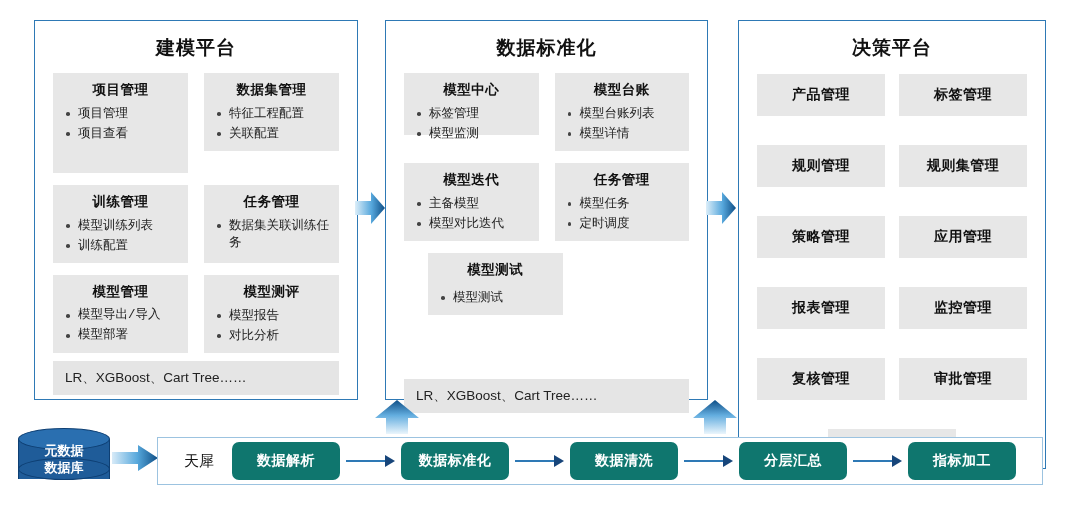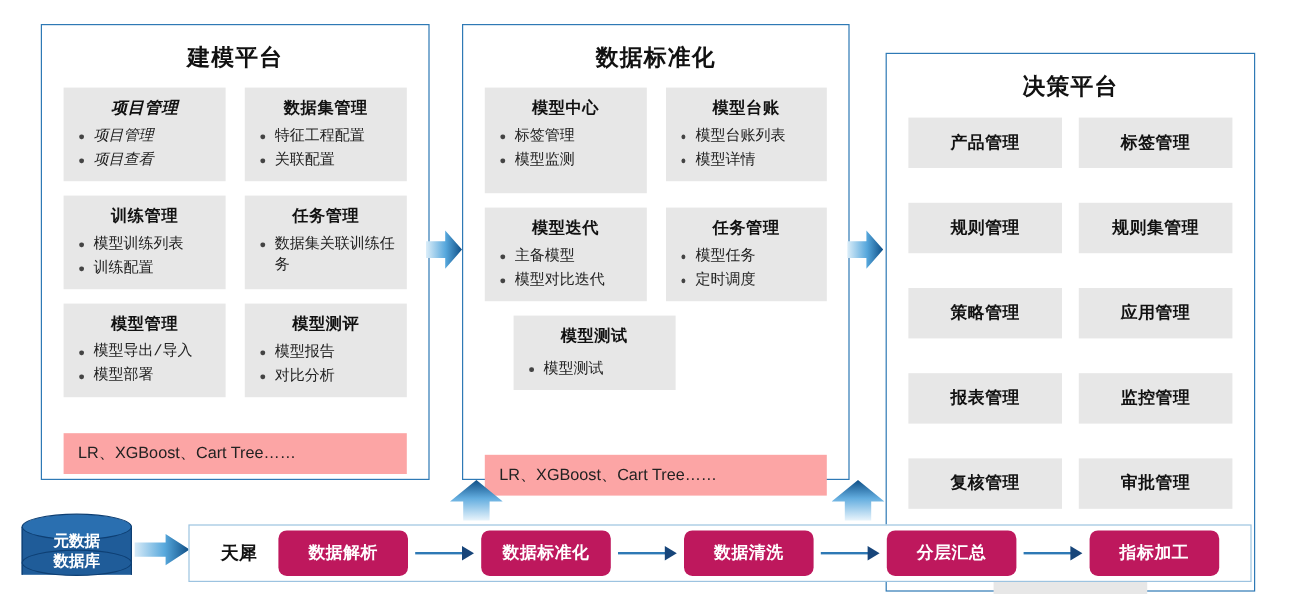--- a/index.html
+++ b/index.html
@@ -71,21 +71,21 @@
     background: #444;
   }
 
   
   .panel-a .card, .panel-b .card { width: calc(50% - 8px); }
 
   
   .algo-strip {
     position: absolute;
     left: 18px; right: 18px;
-    background: #fca5a5;
+    background: #e5e5e5;
     font-size: 13.5px;
     color: #222;
     padding: 8px 12px;
     box-sizing: border-box;
   }
 
   
   .tiles {
     display: flex;
     flex-wrap: wrap;
@@ -120,28 +120,28 @@
   
   .pipeline-box {
     position: absolute;
     border: 1.5px solid #9CC3E0;
     background: #ffffff;
     box-sizing: border-box;
     display: flex;
     align-items: center;
   }
   .pipeline-label {
-    font-weight: bold;
+    font-weight: normal;
     font-size: 15px;
     color: #111;
     margin: 0 18px 0 26px;
     white-space: nowrap;
   }
   .pipe-step {
-    background: #be185d;
+    background: #0f766e;
     color: #ffffff;
     font-weight: bold;
     font-size: 14px;
     letter-spacing: .5px;
     border-radius: 7px;
     height: 38px;
     min-width: 108px;
     display: flex;
     align-items: center;
     justify-content: center;
@@ -219,21 +219,21 @@
 </style>
 </head>
 <body>
 
 <div id="stage">
 
   <div class="panel panel-a" style="left:34px; top:20px; width:324px; height:380px;">
     <div class="panel-title">建模平台</div>
     <div class="cards">
 
-      <div class="card" style="height:78px;font-style:italic;">
+      <div class="card" style="height:100px;">
         <div class="card-title">项目管理</div>
         <ul>
           <li>项目管理</li>
           <li>项目查看</li>
         </ul>
       </div>
 
       <div class="card" style="height:78px;">
         <div class="card-title">数据集管理</div>
         <ul>
@@ -273,21 +273,21 @@
         </ul>
       </div>
     </div>
     <div class="algo-strip" style="top:340px;">LR、XGBoost、Cart Tree……</div>
   </div>
 
   <div class="panel panel-b" style="left:385px; top:20px; width:323px; height:380px;">
     <div class="panel-title">数据标准化</div>
     <div class="cards">
 
-      <div class="card" style="height:88px;">
+      <div class="card" style="height:62px;">
         <div class="card-title">模型中心</div>
         <ul>
           <li>标签管理</li>
           <li>模型监测</li>
         </ul>
       </div>
 
       <div class="card" style="height:78px;">
         <div class="card-title">模型台账</div>
         <ul>
@@ -315,21 +315,21 @@
       <div class="card" style="height:62px;margin-left:24px;">
         <div class="card-title">模型测试</div>
         <ul>
           <li style="margin-top:10px;">模型测试</li>
         </ul>
       </div>
     </div>
     <div class="algo-strip" style="top:358px;">LR、XGBoost、Cart Tree……</div>
   </div>
 
-  <div class="panel panel-c" style="left:738px; top:20px; width:308px; height:449px;margin-top:24px;">
+  <div class="panel panel-c" style="left:738px; top:20px; width:308px; height:449px;">
     <div class="panel-title">决策平台</div>
     <div class="tiles">
       <div class="tile">产品管理</div>
       <div class="tile">标签管理</div>
       <div class="tile">规则管理</div>
       <div class="tile">规则集管理</div>
       <div class="tile">策略管理</div>
       <div class="tile">应用管理</div>
       <div class="tile">报表管理</div>
       <div class="tile">监控管理</div>

